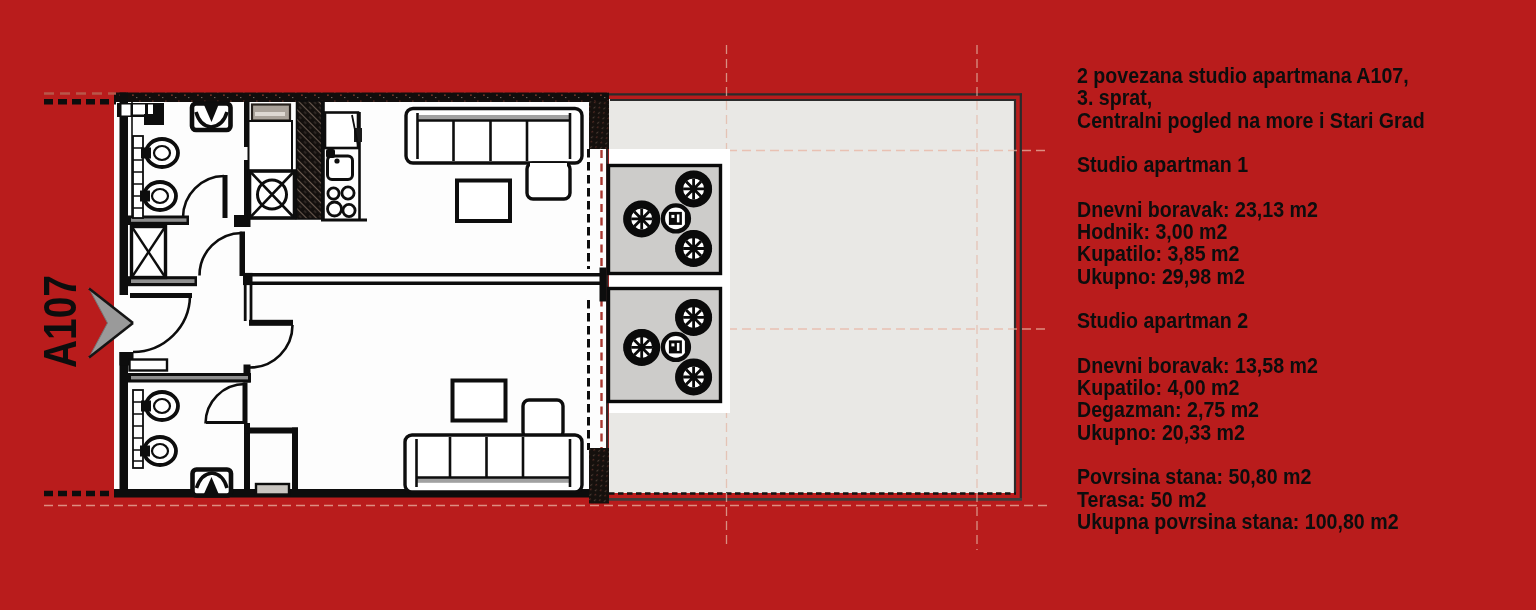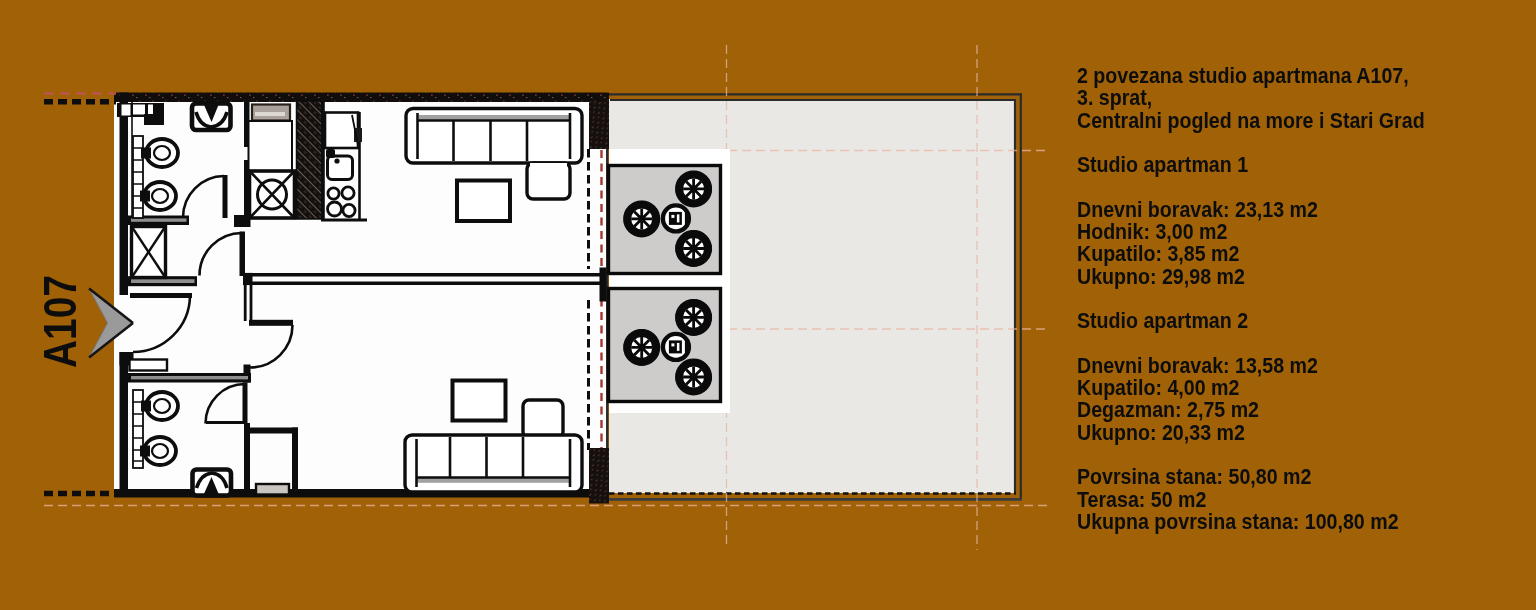--- a/index.html
+++ b/index.html
@@ -1,16 +1,16 @@
 <!DOCTYPE html>
 <html><head>
 <meta charset="utf-8">
 <style>
 html,body{margin:0;padding:0;background:#ffffff}
-#page{position:relative;width:1536px;height:610px;overflow:hidden;background:#a16207;font-family:"Liberation Sans",sans-serif}
+#page{position:relative;width:1536px;height:610px;overflow:hidden;background:#b91c1c;font-family:"Liberation Sans",sans-serif}
 #plan{position:absolute;left:0;top:0}
 #info{position:absolute;left:1077px;top:65px;font-size:22.6px;line-height:22.3px;font-weight:bold;color:#0d0d0d;white-space:pre;letter-spacing:0px;transform:scaleX(0.868);transform-origin:left top}
 </style>
 </head>
 <body>
 <div id="page">
 <svg id="plan" width="1536" height="610" viewBox="0 0 1536 610">
 <defs>
 <pattern id="wallhatch" width="13" height="9" patternUnits="userSpaceOnUse">
 <rect width="13" height="9" fill="#110d0c"></rect>

